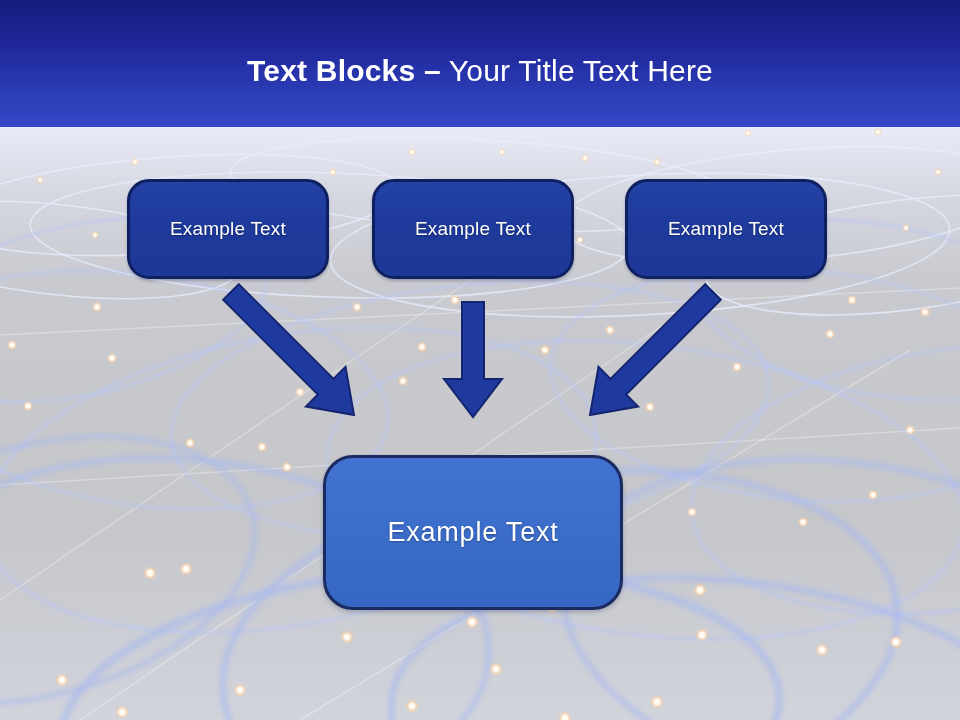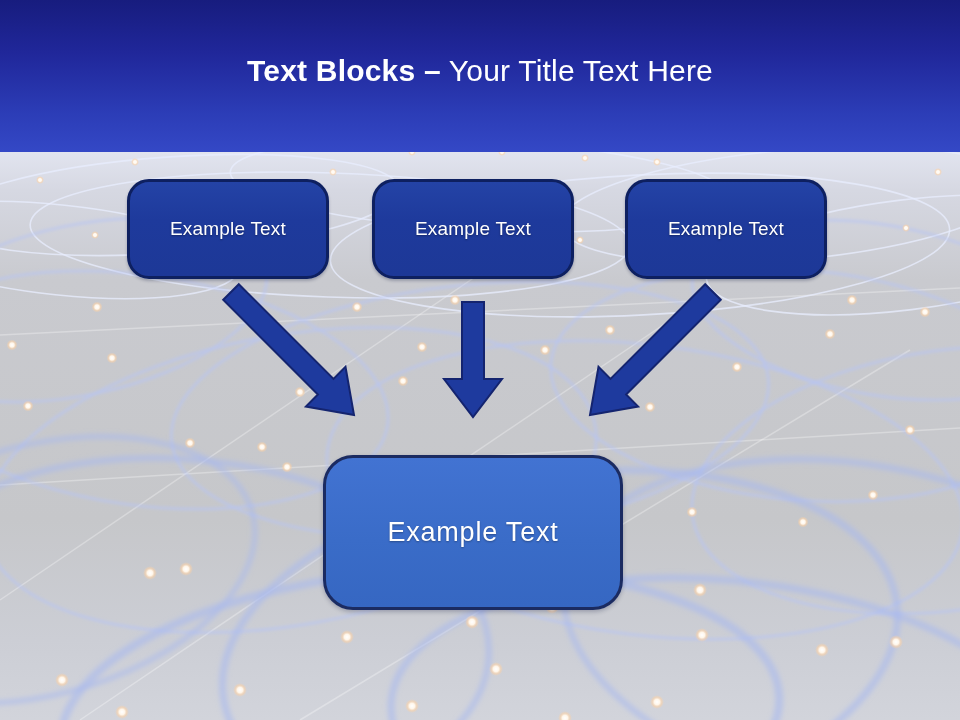--- a/index.html
+++ b/index.html
@@ -5,21 +5,21 @@
   html,body{margin:0;padding:0;background:#888;}
   .slide{
     position:relative;width:960px;height:720px;overflow:hidden;
     font-family:"Liberation Sans",sans-serif;
     background:linear-gradient(180deg,
       #e9ecf8 127px, #d6d8e2 190px, #c9cacf 280px,
       #c6c7ca 520px, #ccced5 640px, #d2d4db 720px);
   }
   
   .title-band{
-    position:absolute;top:0;left:0;width:960px;height:152px;z-index:4;
+    position:absolute;top:0;left:0;width:960px;height:127px;z-index:4;
     background:linear-gradient(180deg,
       var(--header-top,#171c7e) 0%, #20279a 35%, #2c3db7 75%,
       var(--header-bottom,#3448c6) 100%);
   }
   .slide-title{
     margin:0;padding-top:54px;text-align:center;
     font-size:30px;line-height:34px;color:var(--title-color,#ffffff);
     font-weight:400;letter-spacing:.2px;
   }
   .slide-title .bold{font-weight:700;}

